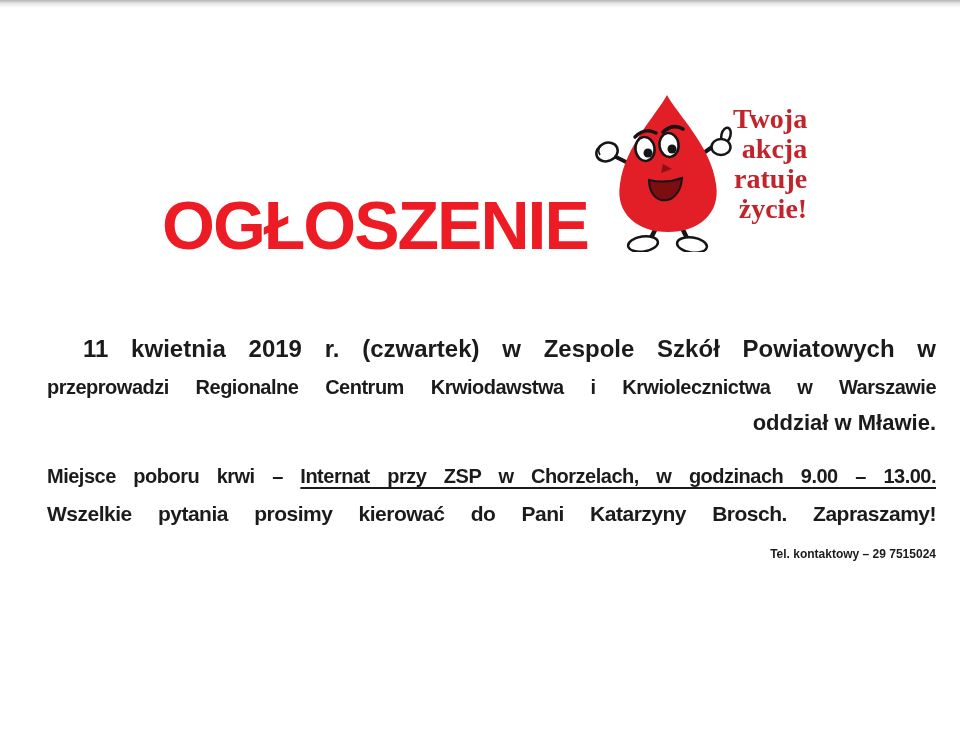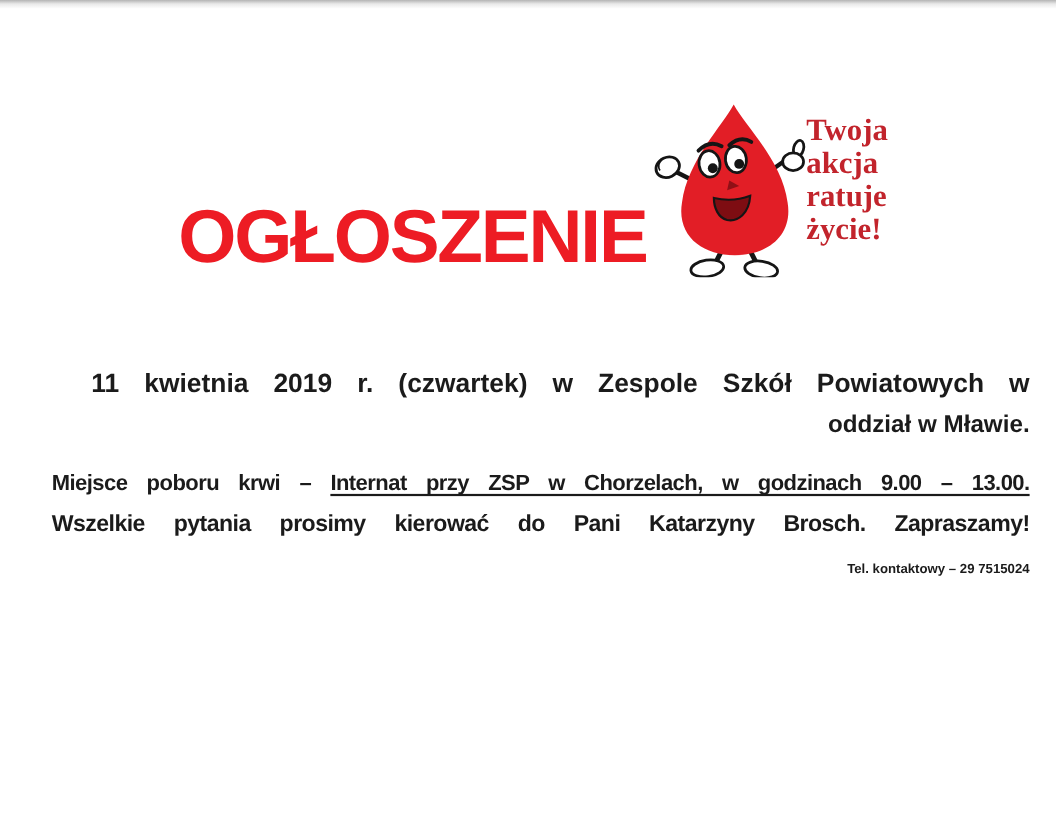--- a/index.html
+++ b/index.html
@@ -1,23 +1,23 @@
 <!DOCTYPE html>
 <html><head>
 <meta charset="utf-8">
 <style>
   html,body{margin:0;padding:0;background:#ffffff;}
   .page{position:relative;width:960px;height:754px;background:#ffffff;overflow:hidden;
         font-family:"Liberation Sans",sans-serif;}
   .top-shadow{position:absolute;left:0;top:0;width:960px;height:8px;
         background:linear-gradient(#b4b4b4,#e9e9e9 45%,#ffffff);}
-  .title{position:absolute;left:162px;top:182px;margin:0;
+  .title{position:absolute;left:162px;top:192px;margin:0;
         font-family:"Liberation Sans",sans-serif;font-weight:700;
         font-size:68px;line-height:66px;letter-spacing:-2px;color:#ed1c24;}
-  .logo{position:absolute;left:590px;top:90px;width:330px;height:170px;}
+  .logo{position:absolute;left:590px;top:90px;width:330px;height:170px;text-align:right;}
   .mascot{position:absolute;left:3px;top:2px;width:150px;height:160px;}
   .slogan{position:absolute;left:143px;top:14px;
         font-family:"Liberation Serif",serif;font-weight:700;
         font-size:28px;line-height:30px;color:#c2242c;}
   .slogan span{display:block;}
   .body-text{position:absolute;left:22px;right:24px;top:333px;color:#1b1b1b;font-weight:700;margin-left:25px;}
   .jline{text-align:justify;text-align-last:justify;}
   .lline{text-align:right;}
   .l1{font-size:24px;height:37px;line-height:32px;padding-left:36px;}
   .l2{font-size:23px;height:37px;line-height:34px;}
@@ -63,20 +63,21 @@
       <span>Twoja</span>
       <span>akcja</span>
       <span>ratuje</span>
       <span>życie!</span>
     </div>
   </div>
 
   <div class="body-text">
     <div>
       <div class="jline l1">11 kwietnia 2019 r. (czwartek) w Zespole Szkół Powiatowych w</div>
+      <div class="jline l4">przeprowadzi Regionalne Centrum Krwiodawstwa i Krwiolecznictwa w Warszawie</div>
       <div class="lline l5">oddział w Mławie.</div>
     </div>
     <div class="p2">
       <div class="jline l6"><span>Miejsce poboru krwi – </span><span class="u">Internat przy ZSP w Chorzelach, w godzinach 9.00 – 13.00.</span></div>
       <div class="jline l7">Wszelkie pytania prosimy kierować do Pani Katarzyny Brosch. Zapraszamy!</div>
     </div>
     <div class="lline contact">Tel. kontaktowy – 29 7515024</div>
   </div>
 </div>
 

